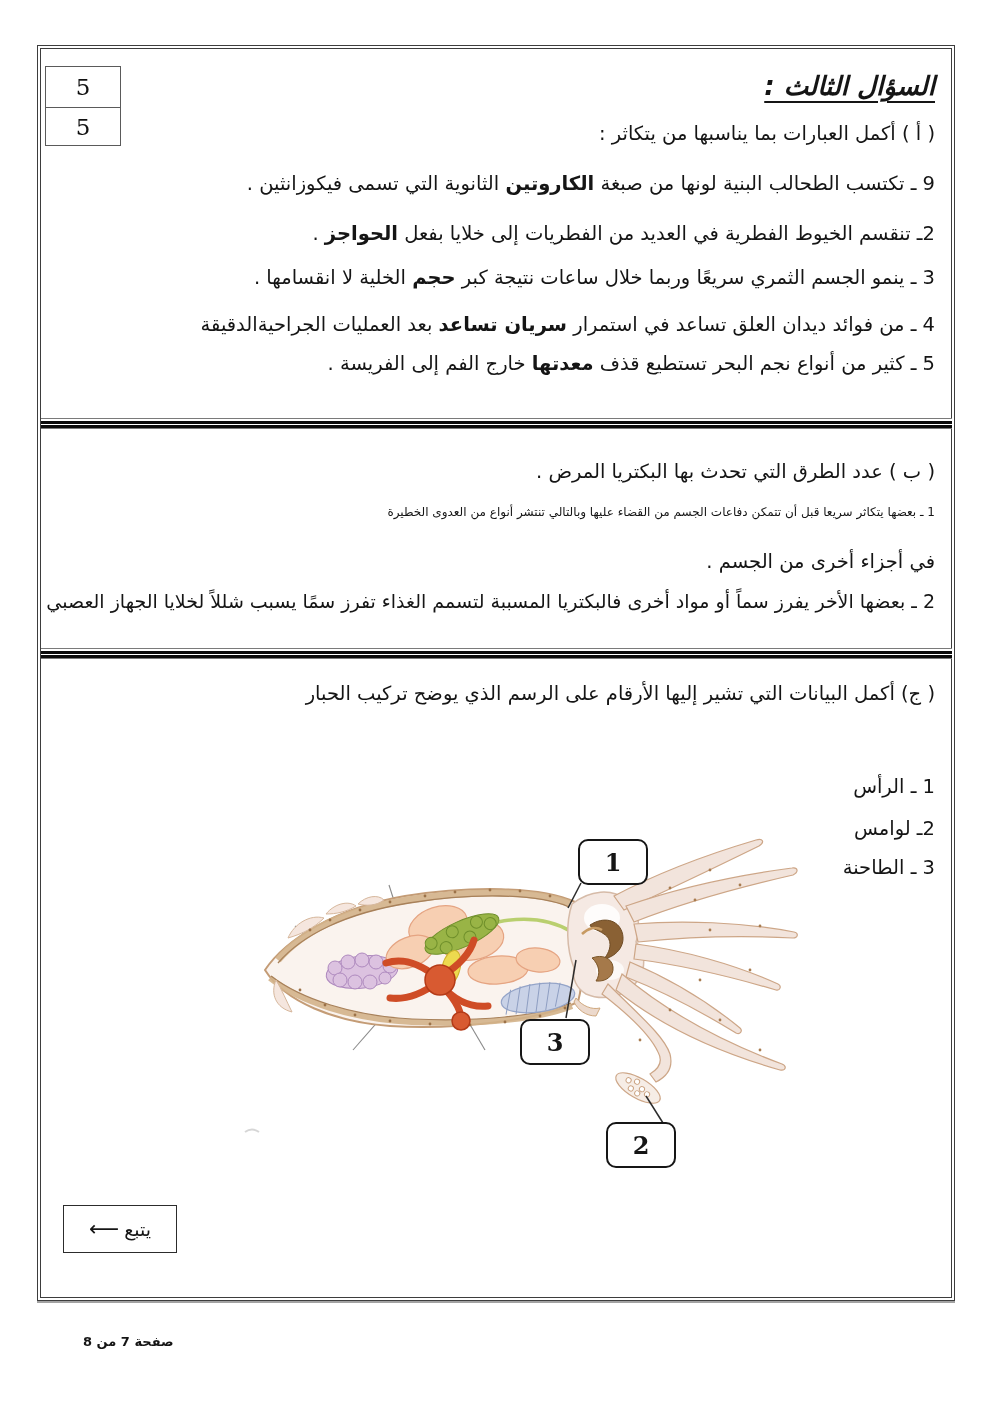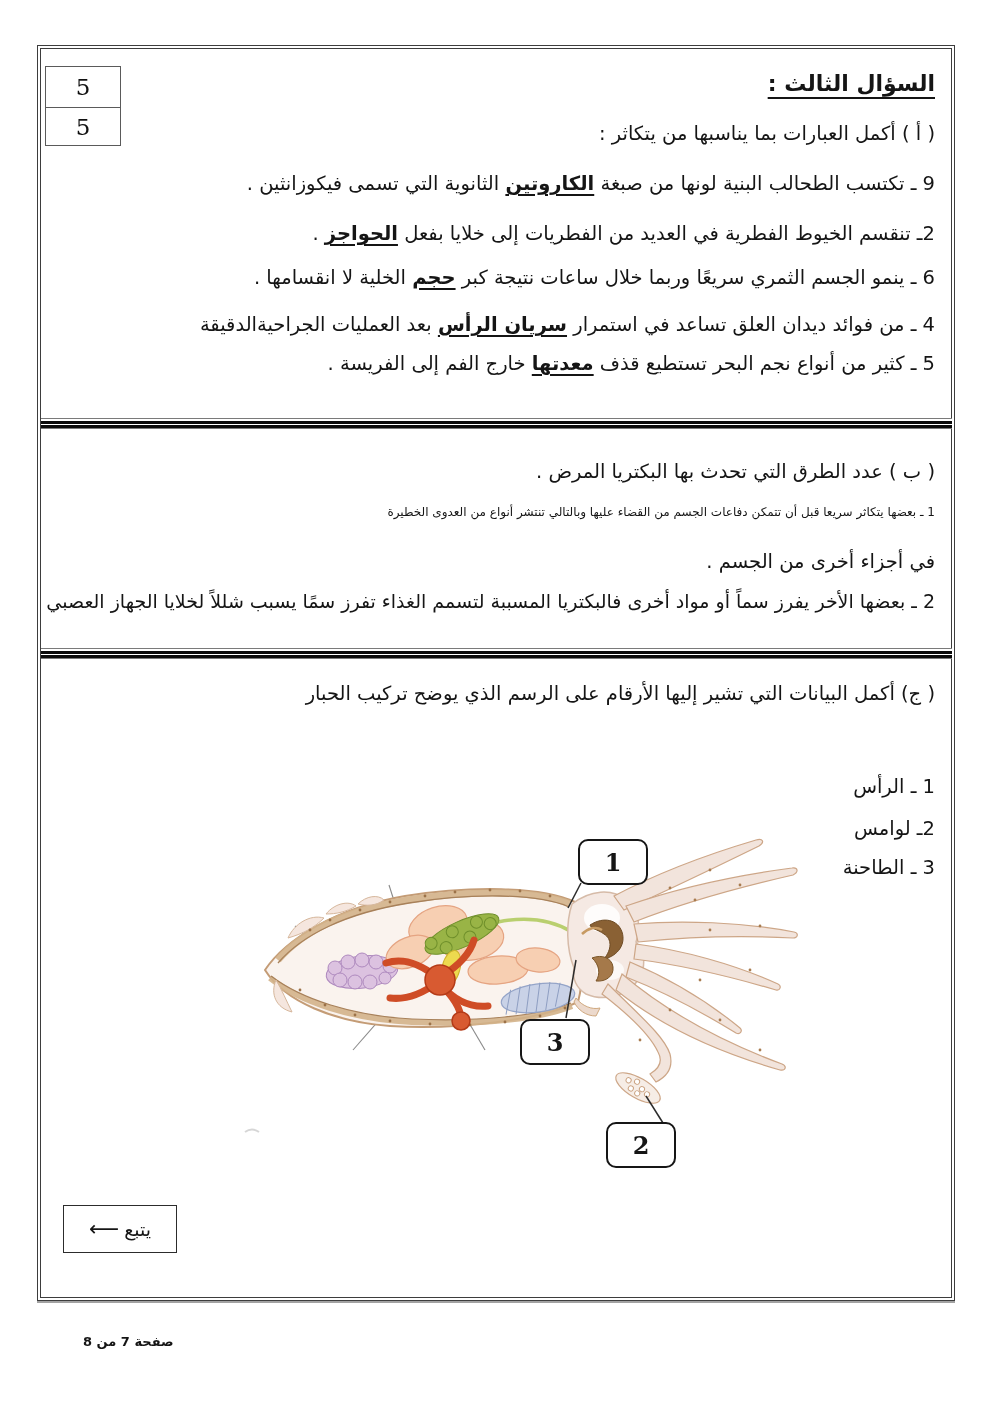--- a/index.html
+++ b/index.html
@@ -10,25 +10,25 @@
   .sheet{
     position:absolute;left:37px;top:45px;width:910px;height:1248px;
     border:4px double #3d3d3d;background:#fff;
     box-shadow:0 2px 0 rgba(70,70,70,.5);
   }
   .line{
     position:absolute;right:57px;direction:rtl;white-space:nowrap;
     font-size:19.5px;line-height:1.25;
   }
   .title{
-    font-size:22px;font-weight:bold;
-    text-decoration:underline;text-underline-offset:6px;text-decoration-thickness:2px;
+    font-size:26px;font-weight:bold;
+    text-decoration:underline;text-underline-offset:6px;text-decoration-thickness:2px;font-style:italic;
   }
   .kw{
-    font-weight:bold;text-decoration:underline;
+    font-weight:bold;
     text-underline-offset:4px;text-decoration-thickness:2px;text-align:right;
   }
   .divider{
     position:absolute;left:41px;width:911px;height:11px;
     background:linear-gradient(to bottom,
       #7a7a7a 0,#7a7a7a 1px,#ffffff 1px,#ffffff 3px,
       #0a0a0a 3px,#0a0a0a 6px,#ffffff 6px,#ffffff 7px,
       #0a0a0a 7px,#0a0a0a 10px,#7a7a7a 10px,#7a7a7a 11px);
   }
   .marks{
@@ -68,22 +68,22 @@
 <div class="marks">
   <div class="cell">5</div>
   <div class="cell">5</div>
 </div>
 
 <div class="line title" style="top:70px">السؤال الثالث  :</div>
 <div class="line" style="top:122px">( أ )  أكمل العبارات بما يناسبها من يتكاثر :</div>
 
 <div class="line" style="top:172px"><span>9 ـ تكتسب الطحالب البنية لونها من صبغة </span><span class="kw">الكاروتين</span><span> الثانوية التي تسمى فيكوزانثين  .</span></div>
 <div class="line" style="top:222px"><span>2ـ تنقسم الخيوط الفطرية في العديد من الفطريات إلى خلايا بفعل </span><span class="kw">الحواجز</span><span>  .</span></div>
-<div class="line" style="top:266px"><span>6 ـ ينمو الجسم الثمري سريعًا وربما خلال ساعات نتيجة كبر </span><span class="kw">حجم</span><span> الخلية لا انقسامها  .</span></div>
-<div class="line" style="top:313px"><span>4 ـ من فوائد ديدان العلق تساعد في استمرار </span><span class="kw">سريان الرأس</span><span> بعد العمليات الجراحيةالدقيقة</span></div>
+<div class="line" style="top:266px"><span>3 ـ ينمو الجسم الثمري سريعًا وربما خلال ساعات نتيجة كبر </span><span class="kw">حجم</span><span> الخلية لا انقسامها  .</span></div>
+<div class="line" style="top:313px"><span>4 ـ من فوائد ديدان العلق تساعد في استمرار </span><span class="kw">سريان تساعد</span><span> بعد العمليات الجراحيةالدقيقة</span></div>
 <div class="line" style="top:352px"><span>5 ـ كثير من أنواع نجم البحر تستطيع قذف </span><span class="kw">معدتها</span><span> خارج الفم إلى الفريسة .</span></div>
 
 <div class="divider" style="top:418px"></div>
 
 <div class="line" style="top:460px">( ب ) عدد الطرق التي تحدث بها البكتريا المرض .</div>
 <div class="line" style="top:505px;font-size:12px">1 ـ بعضها يتكاثر سريعا قبل أن تتمكن دفاعات الجسم من القضاء عليها وبالتالي تنتشر أنواع من العدوى الخطيرة</div>
 <div class="line" style="top:550px">في أجزاء أخرى من الجسم .</div>
 <div class="line" style="top:590px;font-size:19px">2 ـ بعضها  الأخر يفرز سماً أو مواد أخرى  فالبكتريا المسببة لتسمم الغذاء تفرز سمًا يسبب شللاً لخلايا الجهاز العصبي</div>
 
 <div class="divider" style="top:648px"></div>

